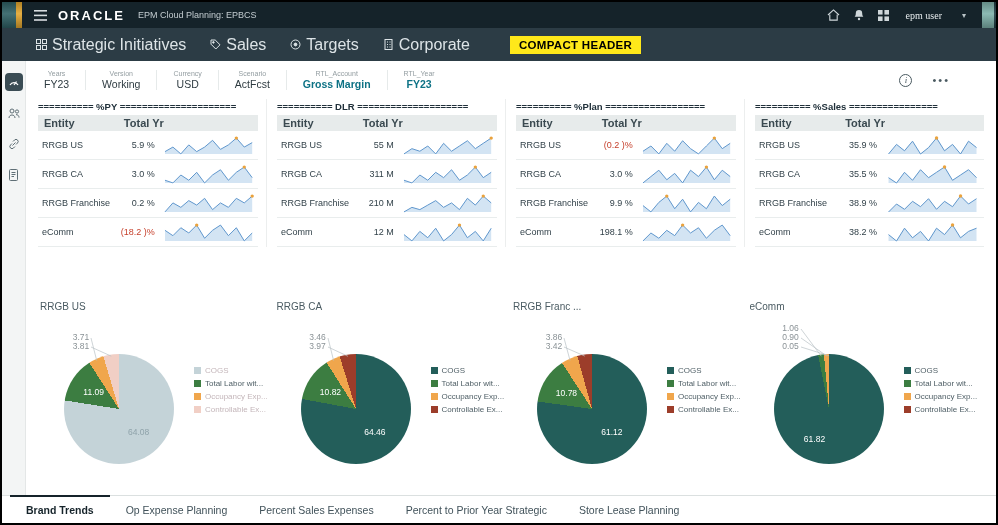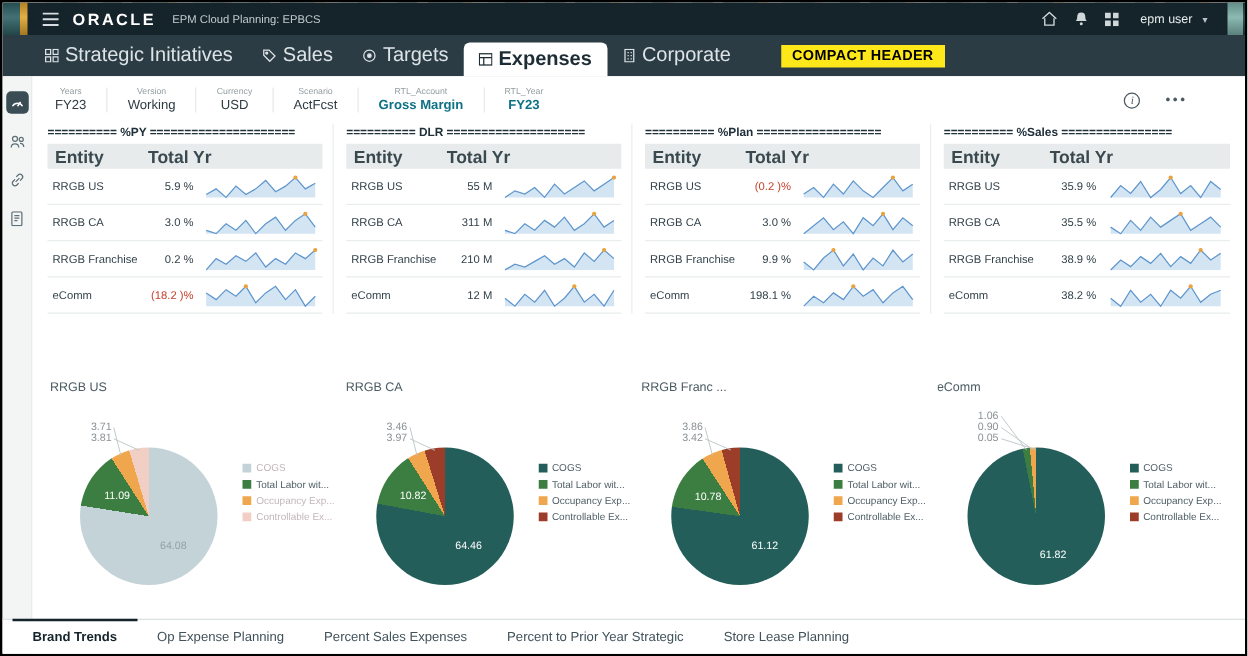--- a/index.html
+++ b/index.html
@@ -14,22 +14,22 @@
         #2f6165 0 14px,#e2a62e 14px 22px,#ece4d2 22px 34px,#7fb2ab 34px 48px,
         #1d3a41 48px 60px,#bf6b4c 60px 66px,#9fc3bc 66px 80px,#35555b 80px 96px,
         #e2cfa0 96px 104px,#24484e 104px 118px);}
   .topbar-inner{position:absolute;left:20px;right:14px;top:0;bottom:0;background:#15232a;
     display:flex;align-items:center;gap:9px;padding:0 10px;}
   .hamburger{background:none;border:none;padding:2px;display:flex;cursor:pointer;}
   .brand{color:#fff;font-weight:700;font-size:13px;letter-spacing:2px;}
   .app-title{color:#c3ccd0;font-size:9px;margin-left:4px;}
   .tb-spacer{flex:1;}
   .tb-icon{background:none;border:none;display:flex;padding:2px;cursor:pointer;}
-  .user-menu{background:none;border:none;display:flex;align-items:center;gap:8px;
-    color:#e6ebed;font-size:10px;cursor:pointer;font-family:Liberation Sans, sans-serif;}
+  .user-menu{background:none;border:none;display:flex;align-items:center;gap:20px;
+    color:#e6ebed;font-size:10px;cursor:pointer;font-family:Liberation Serif, serif;}
   .chev{font-size:8px;color:#b9c3c7;}
   
   .navbar{height:33px;background:#2c3c45;display:flex;align-items:center;padding-left:22px;}
   .navtab{display:flex;align-items:center;gap:5px;color:#dde4e7;font-size:16px;
     padding:0 12px;height:100%;cursor:pointer;white-space:nowrap;}
   .navtab.active{background:#fff;color:#1d2d35;font-weight:700;height:27px;
     align-self:flex-end;border-radius:5px 5px 0 0;}
   .annotation{margin-left:28px;background:#ffe81a;color:#000;font-weight:700;font-size:11.5px;
     padding:3px 9px;letter-spacing:.3px;}
   
@@ -51,21 +51,21 @@
   .pov-right{margin-left:auto;display:flex;align-items:center;gap:14px;padding-right:26px;}
   .info-btn{width:13px;height:13px;border:1px solid #4a5a61;border-radius:50%;font-size:9px;
     color:#4a5a61;display:flex;align-items:center;justify-content:center;font-style:italic;
     font-family:"Liberation Serif",serif;background:none;cursor:pointer;padding:0;}
   .dots-btn{color:#4a5a61;font-size:11px;letter-spacing:2px;background:none;border:none;cursor:pointer;}
   
   .grids{display:grid;grid-template-columns:repeat(4,1fr);gap:10px;padding:0 12px;}
   .grid:not(:last-child){border-right:1px solid #eceeee;padding-right:8px;}
   .grid-title{font-size:9.5px;font-weight:700;color:#20303a;margin:2px 0 3px;
     white-space:nowrap;overflow:hidden;}
-  .grid-head{display:flex;background:#e7ebeb;font-size:14px;font-weight:700;color:#3a4950;
+  .grid-head{display:flex;background:#e7ebeb;font-size:11px;font-weight:700;color:#3a4950;
     padding:2px 6px;}
   .gh-ent{width:34%;}
   .gh-val{width:28%;text-align:center;}
   .grow{display:flex;align-items:center;height:29px;border-bottom:1px solid #e9eded;
     padding:0 4px;cursor:pointer;}
   .ent{width:33%;font-size:9px;color:#33424a;white-space:nowrap;overflow:hidden;}
   .val{width:24%;font-size:9px;color:#33424a;text-align:right;padding-right:8px;white-space:nowrap;}
   .val.neg{color:#c6402c;}
   .spark{flex:1;height:22px;min-width:0;}
   
@@ -150,27 +150,20 @@
         </svg>
       <span>Sales</span>
     </div>
     <div class="navtab">
       <svg width="11" height="11" viewBox="0 0 11 11" fill="none" stroke="currentColor">
           <circle cx="5.5" cy="5.5" r="4.5"></circle>
           <circle cx="5.5" cy="5.5" r="1.4" fill="currentColor"></circle>
         </svg>
       <span>Targets</span>
     </div>
-    <div class="navtab active">
-      <svg width="11" height="11" viewBox="0 0 11 11" fill="none" stroke="currentColor">
-          <rect x="0.5" y="1" width="10" height="9"></rect>
-          <path d="M0.5 4h10M4 4v6"></path>
-        </svg>
-      <span>Expenses</span>
-    </div>
     <div class="navtab">
       <svg width="11" height="11" viewBox="0 0 11 11" fill="none" stroke="currentColor">
           <rect x="2" y="0.5" width="7" height="10"></rect>
           <path d="M4 3h1M6.5 3h1M4 5.5h1M6.5 5.5h1M4 8h1M6.5 8h1"></path>
         </svg>
       <span>Corporate</span>
     </div>
     <div class="annotation">COMPACT HEADER</div>
   </nav>
 
@@ -540,21 +533,21 @@
                 </div>
               <div class="legend-item">
                   <span class="sw" style="background: rgb(240, 166, 76);"></span>
                   <span>Occupancy Exp...</span>
                 </div>
               <div class="legend-item">
                   <span class="sw" style="background: rgb(156, 61, 42);"></span>
                   <span>Controllable Ex...</span>
                 </div>
             </div>
-          <div class="pie-label" style="left: 95px; top: 125.102px; color: rgb(255, 255, 255);">61.82</div>
+          <div class="pie-label" style="left: 67px; top: 125.102px; color: rgb(255, 255, 255);">61.82</div>
               <div class="pie-label" style="left: 43px; top: 14px; color: rgb(138, 146, 150);">1.06</div>
               <div class="pie-label" style="left: 43px; top: 23px; color: rgb(138, 146, 150);">0.90</div>
               <div class="pie-label" style="left: 43px; top: 32px; color: rgb(138, 146, 150);">0.05</div>
             </div>
         </div>
 
       </section>
     </main>
   </div>
 

